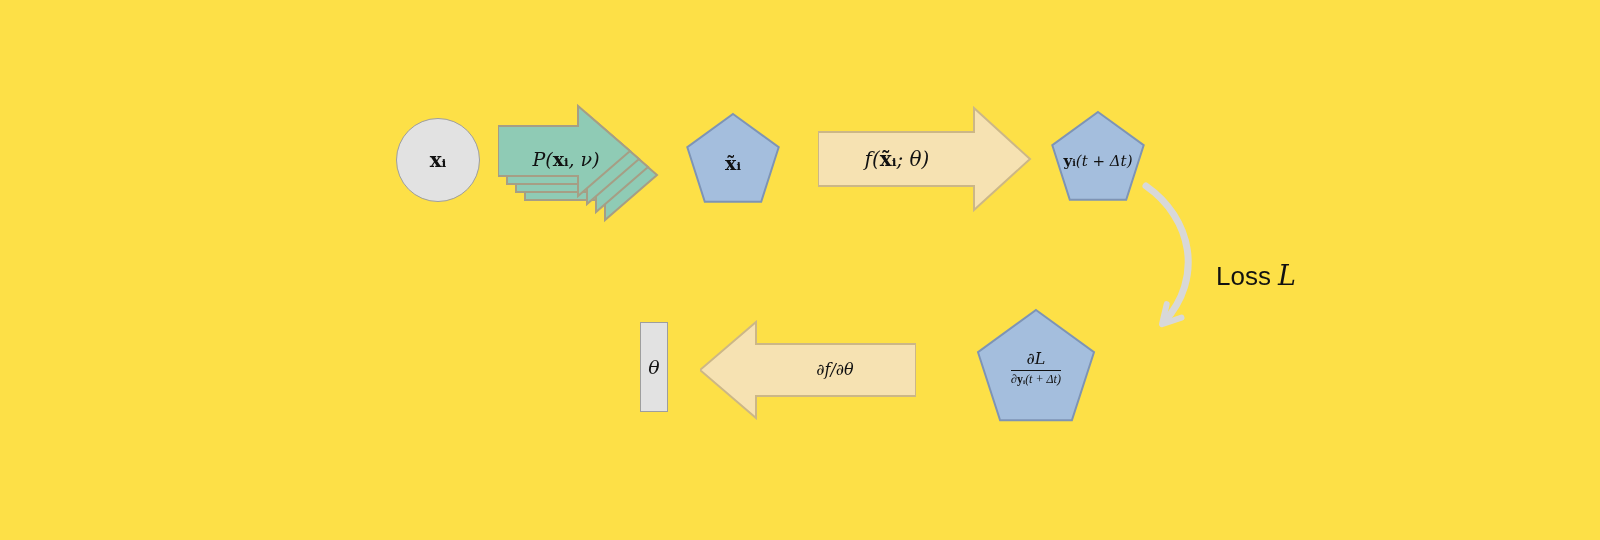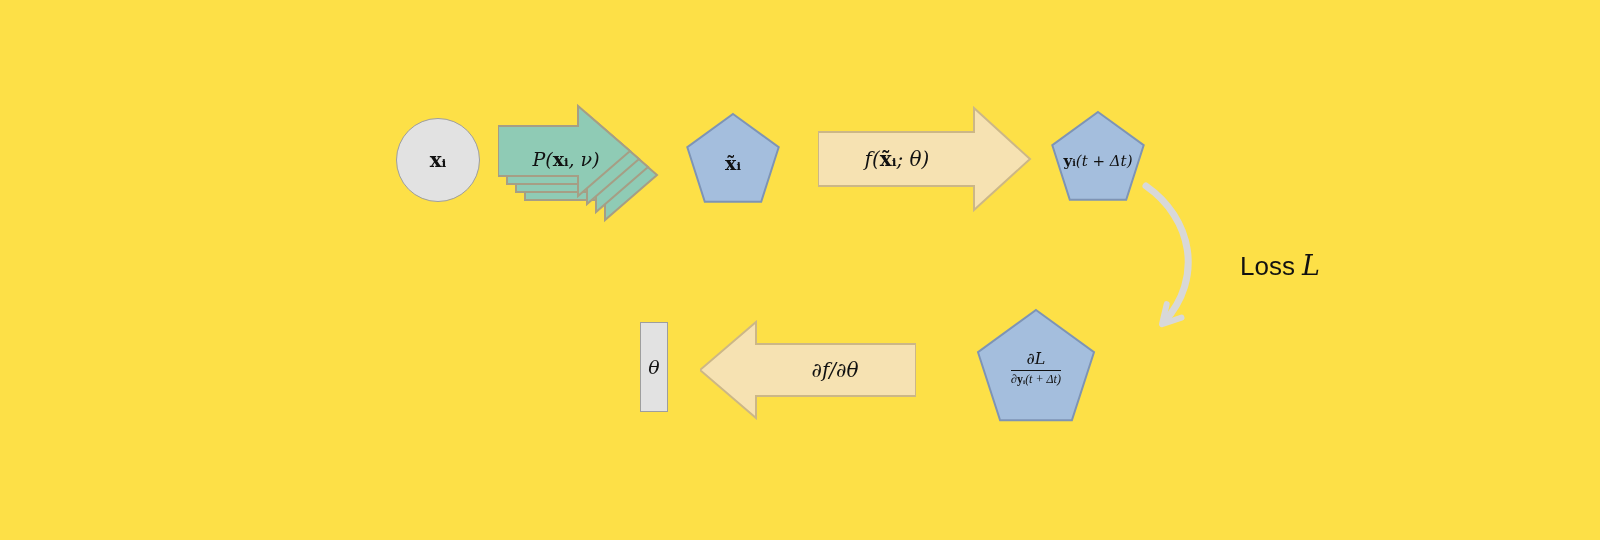--- a/index.html
+++ b/index.html
@@ -72,39 +72,39 @@
   </div>
 
   <svg class="abs" style="left:1128px; top:182px;" width="120" height="170" viewBox="0 0 120 170">
     <defs>
       <marker id="loss-arrowhead" markerUnits="userSpaceOnUse" markerWidth="28" markerHeight="28" refX="19" refY="13" orient="auto">
         <path d="M4,3 L22,13 L4,23" fill="none" stroke="#d8d8d8" stroke-width="6" stroke-linecap="round" stroke-linejoin="round"></path>
       </marker>
     </defs>
     <path class="loss-path" d="M 18,4 C 64,36 76,96 36,140" marker-end="url(#loss-arrowhead)"></path>
   </svg>
-  <div class="abs label" style="left:1216px; top:248px; height:36px; font-size:26px;margin-left:24px;">
+  <div class="abs label" style="left:1216px; top:258px; height:36px; font-size:26px;">
     <span class="loss-word">Loss</span>
     <span class="loss-sym" style="font-size:27px;">L</span>
   </div>
 
   <svg class="abs" style="left:972px; top:308px;" width="128" height="118" viewBox="0 0 128 118">
     <polygon class="pent" points="64,2 122,44.2 99.9,112.3 28.1,112.3 6,44.2"></polygon>
   </svg>
   <div class="abs label" style="left:972px; top:336px; width:128px; height:64px;">
     <span class="frac">
       <span class="num" style="display:block;">∂L</span>
       <span class="den" style="display:block;"><span class="math">∂</span><span class="vec">yᵢ</span><span class="math">(t + Δt)</span></span>
     </span>
   </div>
 
   <svg class="abs" style="left:700px; top:320px;" width="216" height="100" viewBox="0 0 216 100">
     <polygon class="yarrow" points="0,50 56,2 56,24 216,24 216,76 56,76 56,98"></polygon>
   </svg>
-  <div class="abs label" style="left:745px; top:353px; width:180px; height:34px; font-size:20px;">
+  <div class="abs label" style="left:745px; top:353px; width:180px; height:34px; font-size:16px;">
     <span class="math">∂f/∂θ</span>
   </div>
 
   <div class="abs rect-node" style="left:640px; top:322px; width:28px; height:90px;">
     <span class="math" style="font-size:19px;">θ</span>
   </div>
 
 </div>
 
 </body></html>

